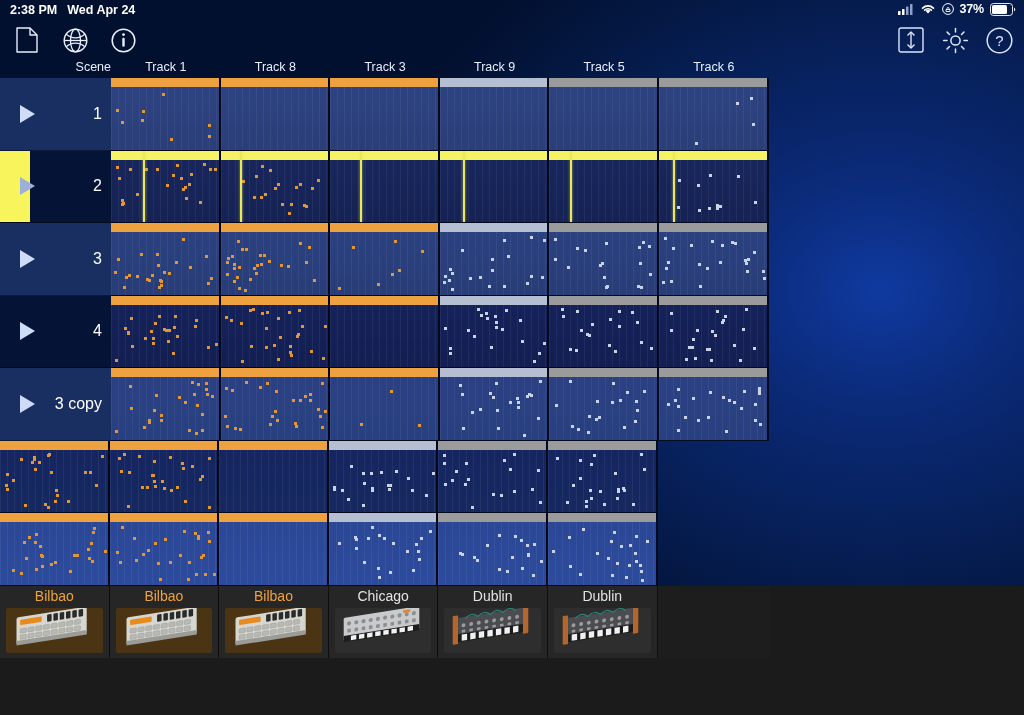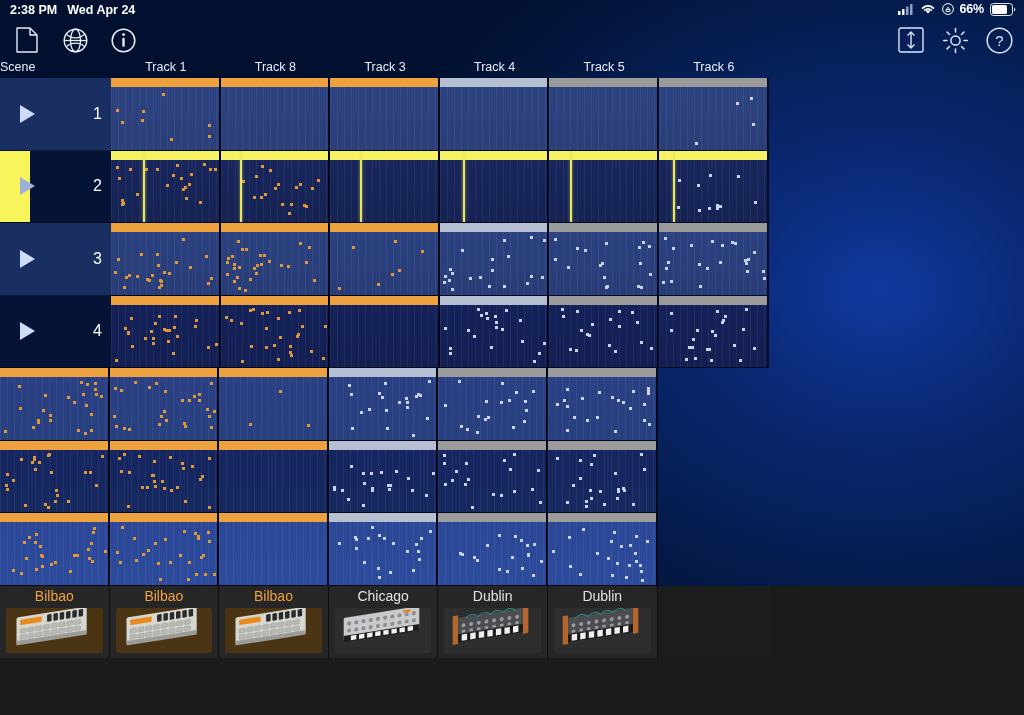--- a/index.html
+++ b/index.html
@@ -48,21 +48,21 @@
     text-shadow: 0 1px 2px rgba(0,0,0,.5);
   }
   .app-title .num { margin-left: 10px; }
 
   
   .grid-header {
     position: absolute; left: 0; top: 58px; width: 770px; height: 20px;
     display: flex;
   }
   .gh-scene {
-    width: 111px; text-align: left; color: #e9eefc; font-size: 12.5px;
+    width: 111px; text-align: right; color: #e9eefc; font-size: 12.5px;
     line-height: 19px;
   }
   .gh-track {
     width: 109.6px; text-align: center; color: #e9eefc; font-size: 12.5px;
     line-height: 19px;
   }
 
   
   .grid {
     position: absolute; left: 0; top: 78px; width: 770px; height: 508px;
@@ -200,21 +200,21 @@
             <path d="M2.6 5.1 A7.8 7.8 0 0 1 13.4 5.1" stroke="#fff" stroke-width="1.7" fill="none" stroke-linecap="round"></path>
             <path d="M4.6 7.2 A5 5 0 0 1 11.4 7.2" stroke="#fff" stroke-width="1.6" fill="none" stroke-linecap="round"></path>
           </svg>
       </span>
       <span class="sb-icon">
         <svg width="12" height="12" viewBox="0 0 12 12">
             <circle cx="6" cy="6" r="5.4" stroke="#fff" stroke-width="1" fill="none"></circle>
             <path d="M4 6.5 h4 v2 h-4 z M5 6.5 v-1 a1 1 0 0 1 2 0 v1" stroke="#fff" stroke-width="0.9" fill="none"></path>
           </svg>
       </span>
-      <span class="battery-pct">66%</span>
+      <span class="battery-pct">37%</span>
       <span class="sb-icon">
         <svg width="26" height="13" viewBox="0 0 26 13">
             <rect x="0.5" y="0.5" width="22" height="12" rx="3" stroke="#fff" stroke-width="1" fill="none" opacity=".9"></rect>
             <rect x="2" y="2" width="15" height="9" rx="1.6" fill="#fff"></rect>
             <path d="M24 4.5 v4 a2.2 2.2 0 0 0 0-4" fill="#fff" opacity=".85"></path>
           </svg>
       </span>
     </div>
   </div>
 
@@ -277,21 +277,21 @@
     </div>
 
   </div>
 
   <div class="grid-header">
     <div class="gh-scene">Scene</div>
     <div id="track-headers" style="display:flex">
         <div class="gh-track">Track 1</div>
         <div class="gh-track">Track 8</div>
         <div class="gh-track">Track 3</div>
-        <div class="gh-track">Track 4</div>
+        <div class="gh-track">Track 9</div>
         <div class="gh-track">Track 5</div>
         <div class="gh-track">Track 6</div>
       </div>
   </div>
 
   <div class="grid" id="clip-grid">
       <div class="scene-row">
         <div class="scene-cell light">
           <div class="scene-play"></div>
           <div class="scene-name">1</div>
@@ -753,20 +753,24 @@
             <div class="note" style="background: rgb(201, 210, 230); left: 65.0153px; top: 10.9986px;"></div>
             <div class="note" style="background: rgb(201, 210, 230); left: 93.7004px; top: 42.4741px;"></div>
             <div class="note" style="background: rgb(201, 210, 230); left: 28.7631px; top: 41.2273px;"></div>
             <div class="note" style="background: rgb(201, 210, 230); left: 54.7465px; top: 29.925px;"></div>
             <div class="note" style="background: rgb(201, 210, 230); left: 83.1198px; top: 23.2338px;"></div>
             <div class="note" style="background: rgb(201, 210, 230); left: 32.8337px; top: 33.8204px;"></div>
           </div>
         </div>
       </div>
       <div class="scene-row">
+        <div class="scene-cell light">
+          <div class="scene-play"></div>
+          <div class="scene-name">3 copy</div>
+        </div>
         <div class="clip">
           <div class="clip-bar" style="background: rgb(237, 161, 63);"></div>
           <div class="clip-body" style="background: linear-gradient(rgb(43, 64, 132) 0%, rgb(40, 64, 127) 100%);">
             <div class="clip-stripes"></div>
             <div class="note" style="background: rgb(224, 151, 58); left: 37.1685px; top: 43.7491px;"></div>
             <div class="note" style="background: rgb(224, 151, 58); left: 90.0644px; top: 51.5023px;"></div>
             <div class="note" style="background: rgb(224, 151, 58); left: 31.8812px; top: 49.2px;"></div>
             <div class="note" style="background: rgb(224, 151, 58); left: 77.0879px; top: 51.5088px;"></div>
             <div class="note" style="background: rgb(224, 151, 58); left: 43.6351px; top: 17.0954px;"></div>
             <div class="note" style="background: rgb(224, 151, 58); left: 3.84383px; top: 52.6264px;"></div>

